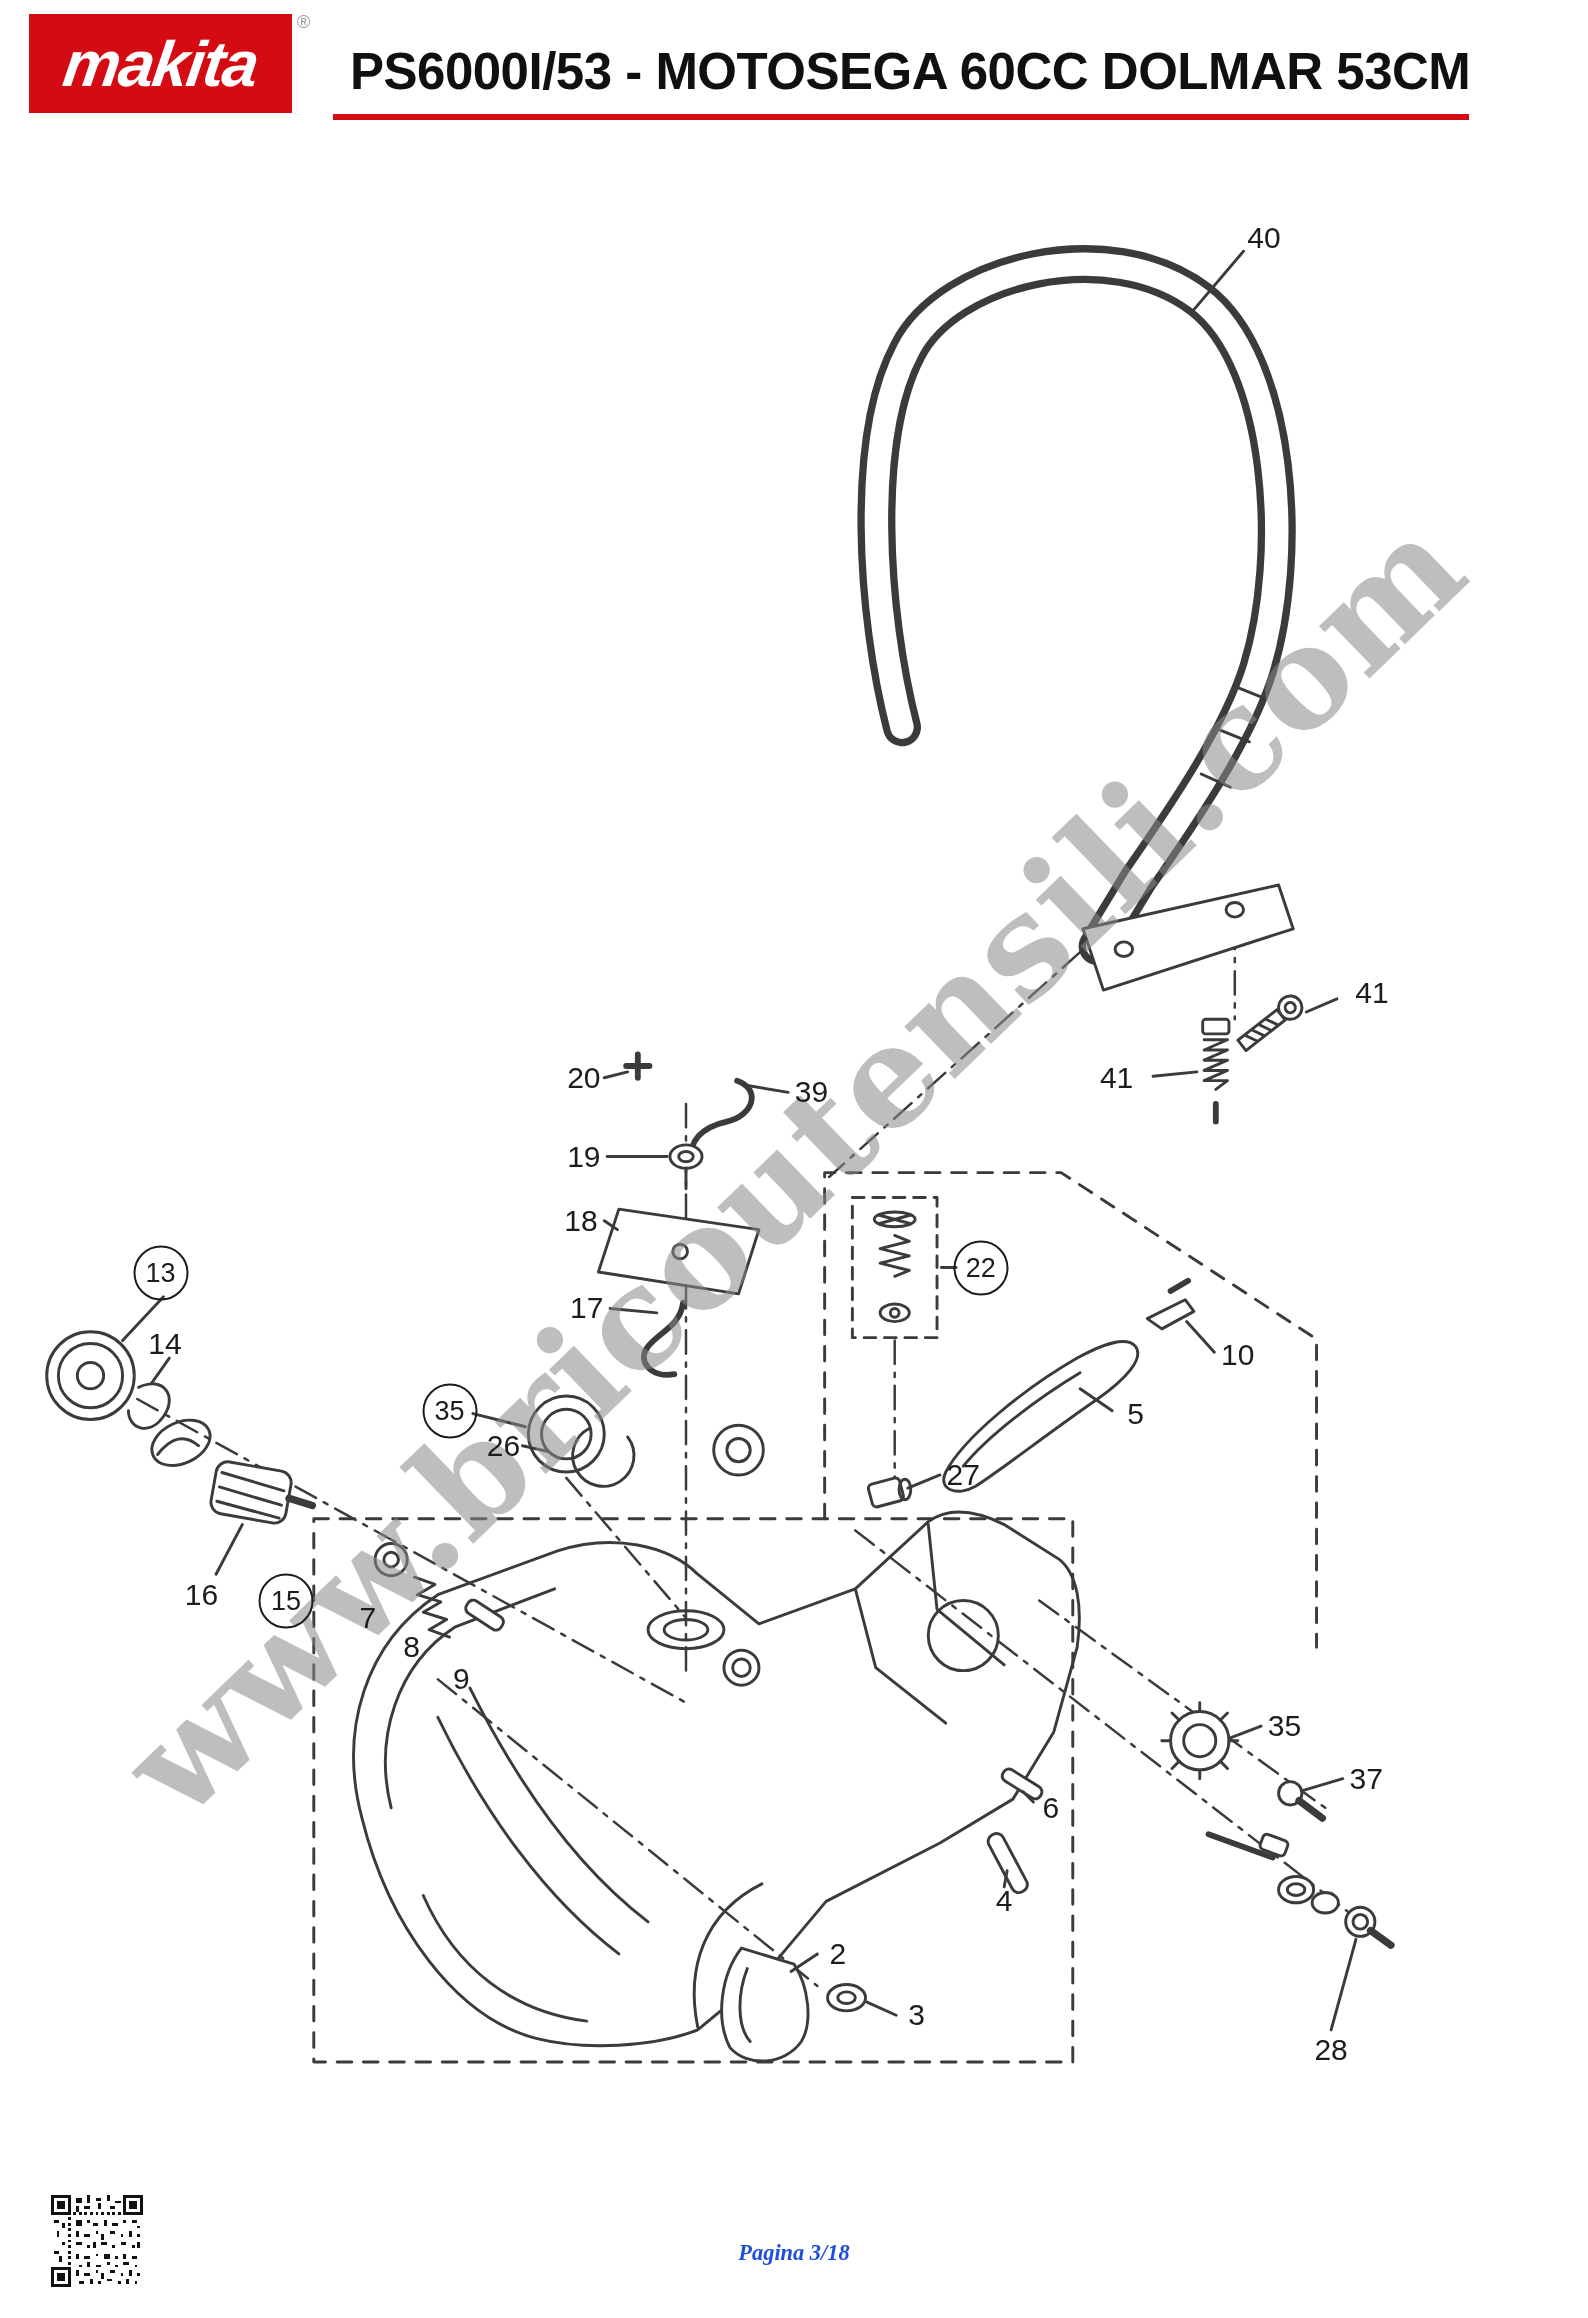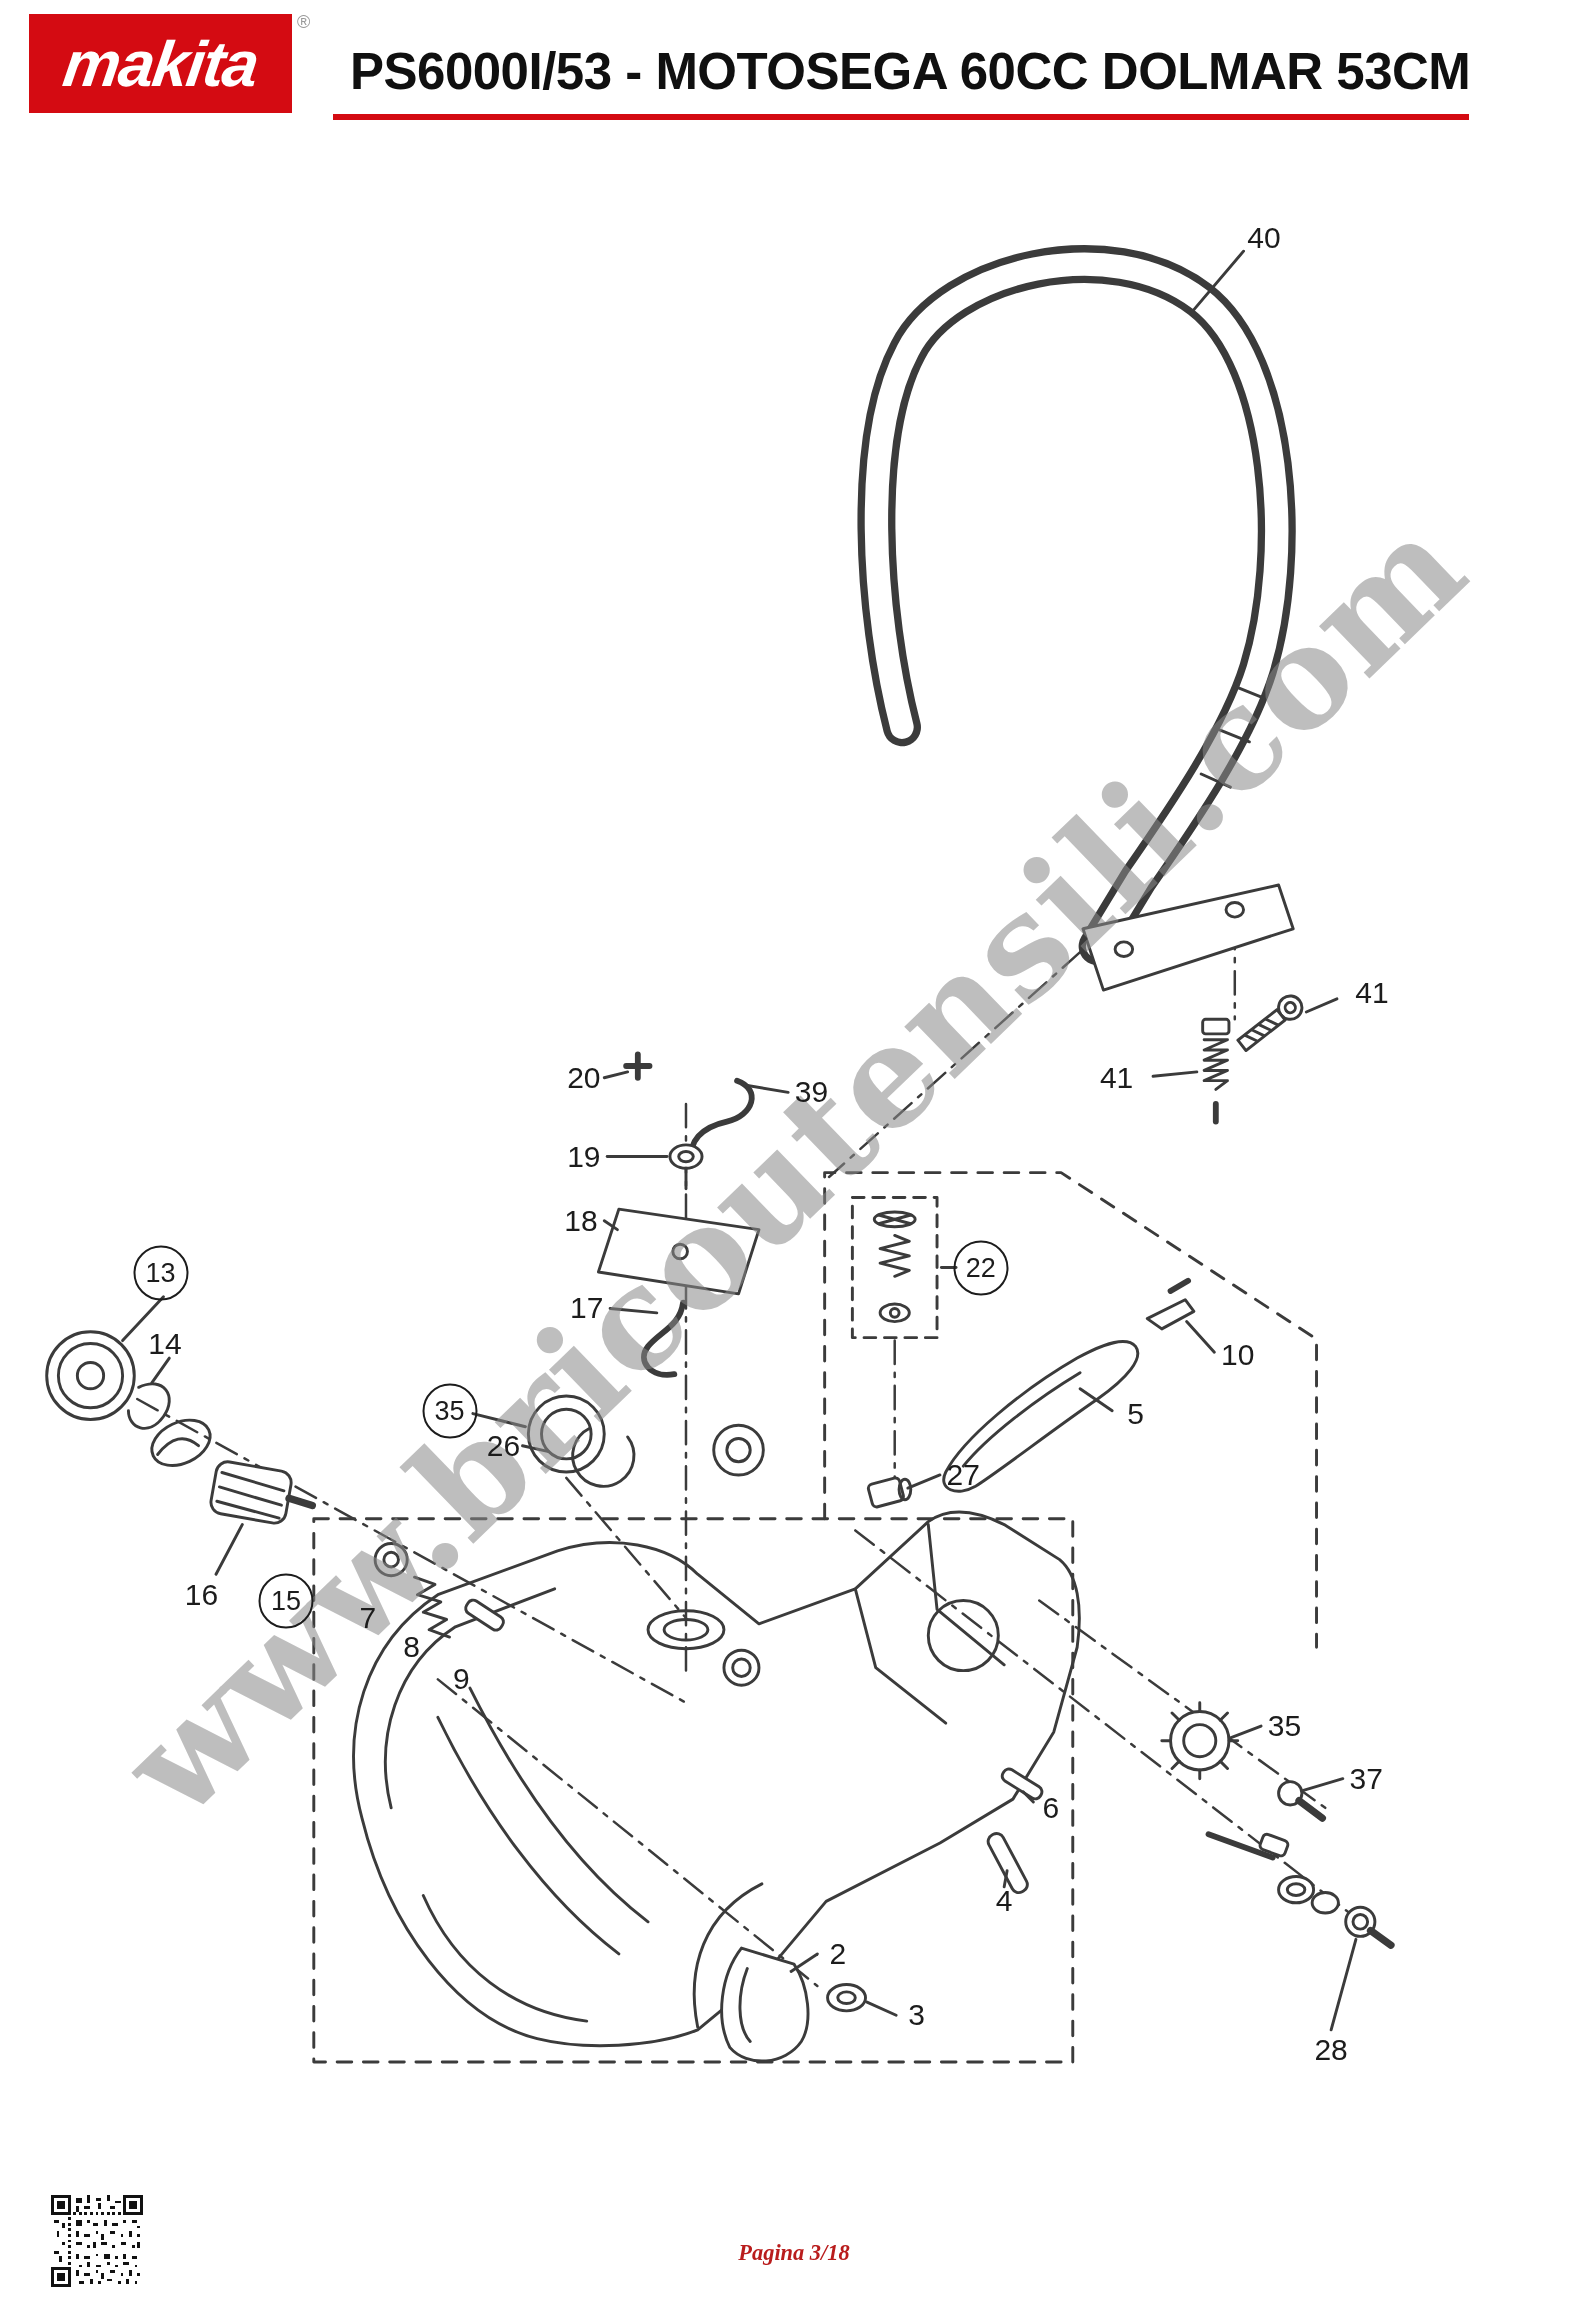--- a/index.html
+++ b/index.html
@@ -19,21 +19,21 @@
     font-family:"DejaVu Serif",serif;font-weight:bold;font-size:140px;color:#8a8a8a;opacity:.55;
     white-space:nowrap;letter-spacing:1.1px;z-index:5;pointer-events:none;}
   #callouts{position:absolute;inset:0;z-index:6;padding-left:12px;}
   .callout{position:absolute;transform:translate(-50%,-50%);font-size:30px;color:#1c1c1c;line-height:1;}
   .callout.circled{width:51px;height:51px;border:2.7px solid #1c1c1c;border-radius:50%;
     display:flex;align-items:center;justify-content:center;font-size:27px;background:transparent;}
 
   
   .qr{position:absolute;left:51px;top:2195px;width:92px;height:92px;z-index:10;}
   .pagenum{position:absolute;left:50%;top:2240px;transform:translateX(-50%);
-    font-family:"Liberation Serif",serif;font-style:italic;font-weight:bold;font-size:22.4px;color:#b91c1c;z-index:10;}
+    font-family:"Liberation Serif",serif;font-style:italic;font-weight:bold;font-size:22.4px;color:#1d4ed8;z-index:10;}
 </style>
 </head>
 <body>
 
 <div class="page">
 
   <div class="logo">
     <span class="brand">makita</span>
   </div>
   <span class="reg">®</span>

